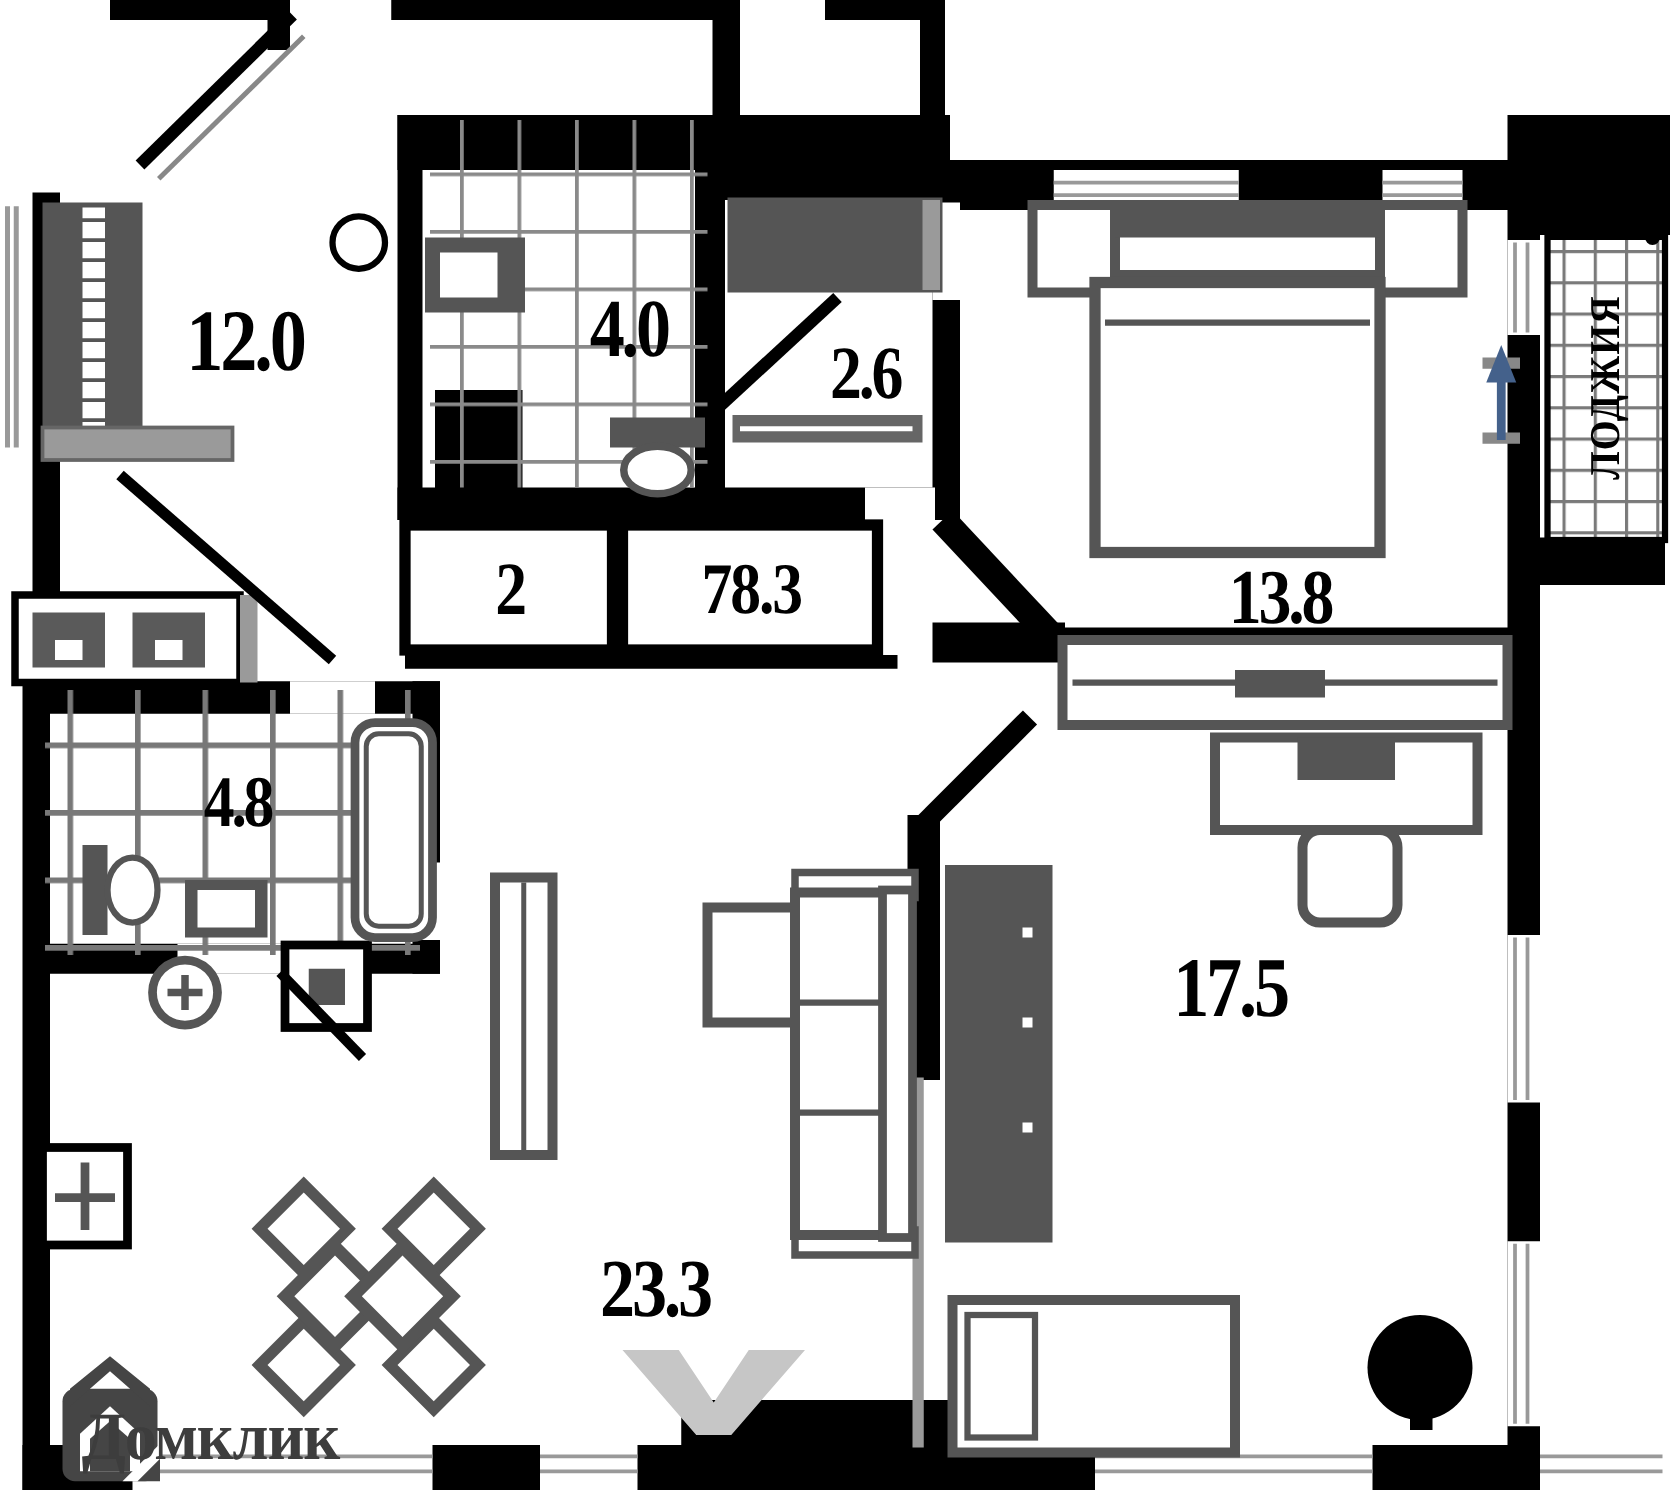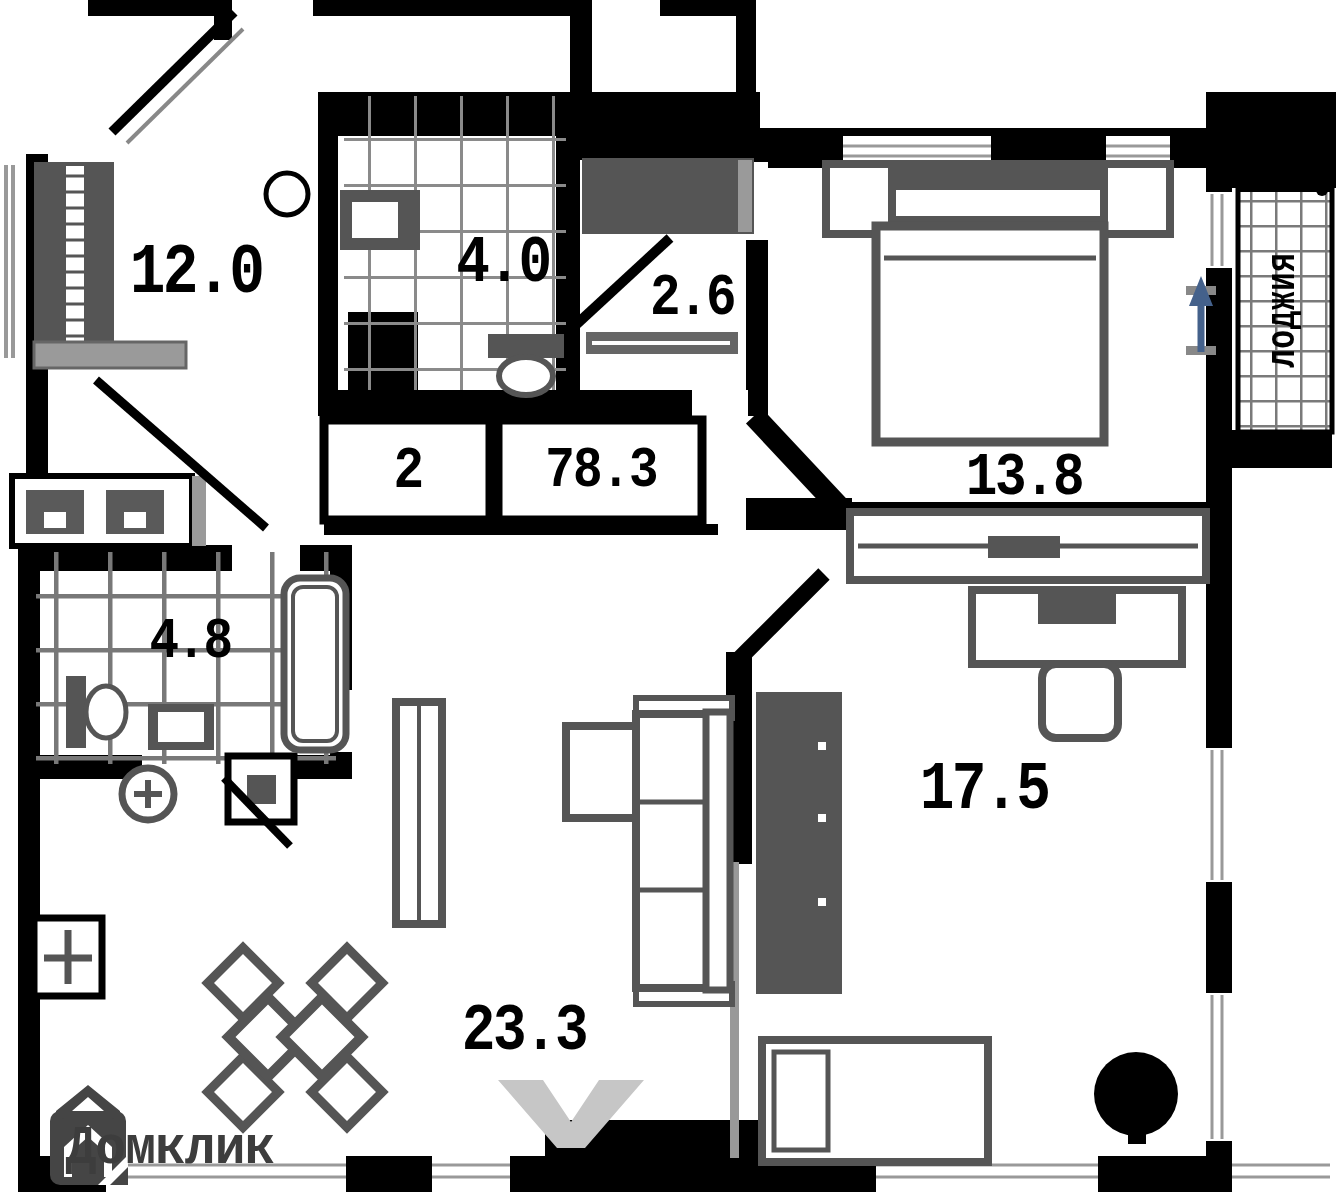--- a/index.html
+++ b/index.html
@@ -1,18 +1,18 @@
 <!DOCTYPE html>
 <html><head>
 <meta charset="utf-8">
 <title>Floor plan</title>
 <style>
   html,body{margin:0;padding:0;background:#fff;}
   .canvas{position:relative;width:1336px;height:1203px;background:#fff;overflow:hidden;
-          font-family:Liberation Mono, monospace;}
+          font-family:Liberation Serif, serif;}
   .plan-svg{position:absolute;left:0;top:0;}
   .room-label{position:absolute;transform:translate(-50%,-50%) scaleX(.85);
     font-weight:800;color:#000;letter-spacing:-3px;white-space:nowrap;line-height:1;}
   .legend-label{position:absolute;transform:translate(-50%,-50%) scaleX(.85);
     font-weight:800;color:#000;letter-spacing:-2px;white-space:nowrap;line-height:1;}
   .loggia-label{position:absolute;transform:translate(-50%,-50%) rotate(-90deg) scaleX(.9);
     font-weight:800;color:#000;font-size:34px;letter-spacing:1px;white-space:nowrap;}
   .logo{position:absolute;left:46px;top:1092px;display:flex;align-items:flex-start;}
   .logo-text{font-weight:800;color:#3d3d3d;font-size:54px;letter-spacing:-1px;
     margin-left:14px;margin-top:26px;transform:scaleX(.95);}

